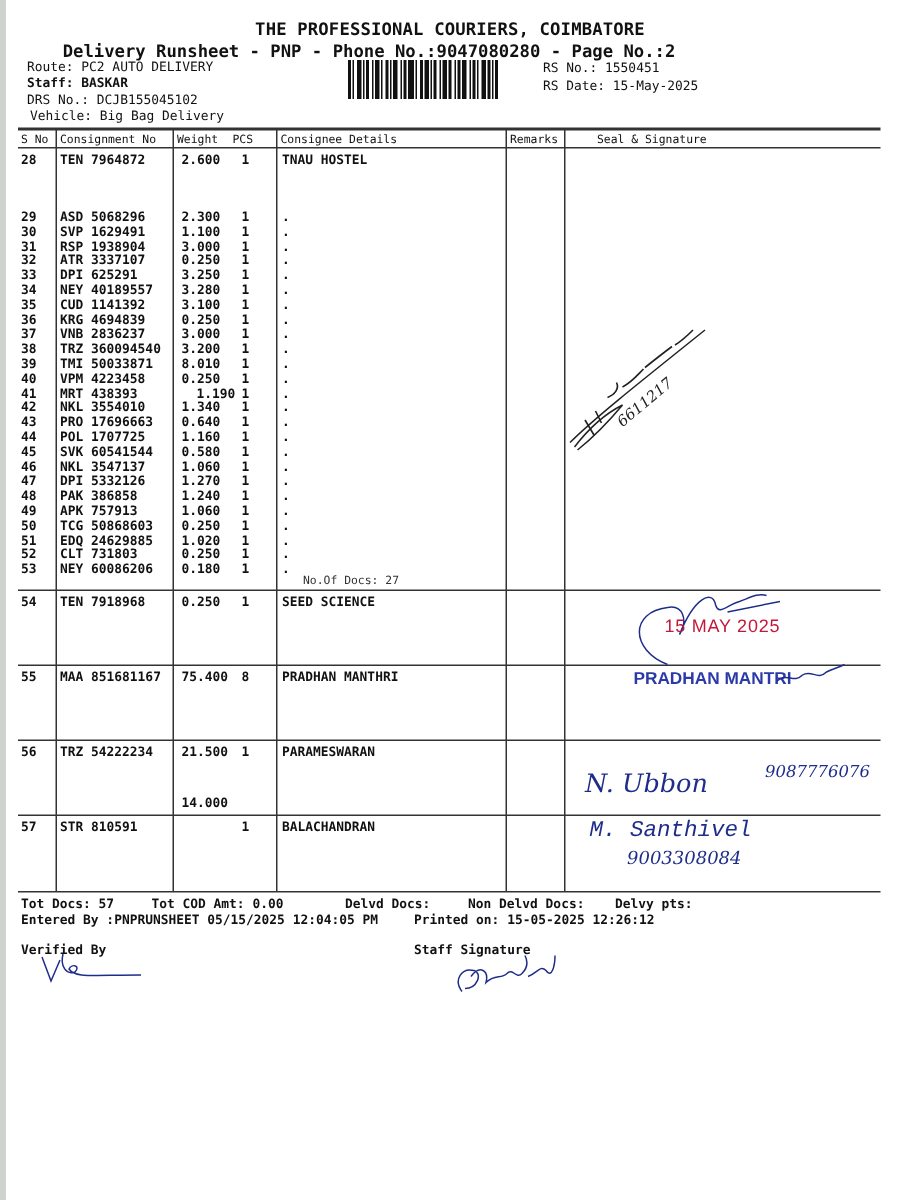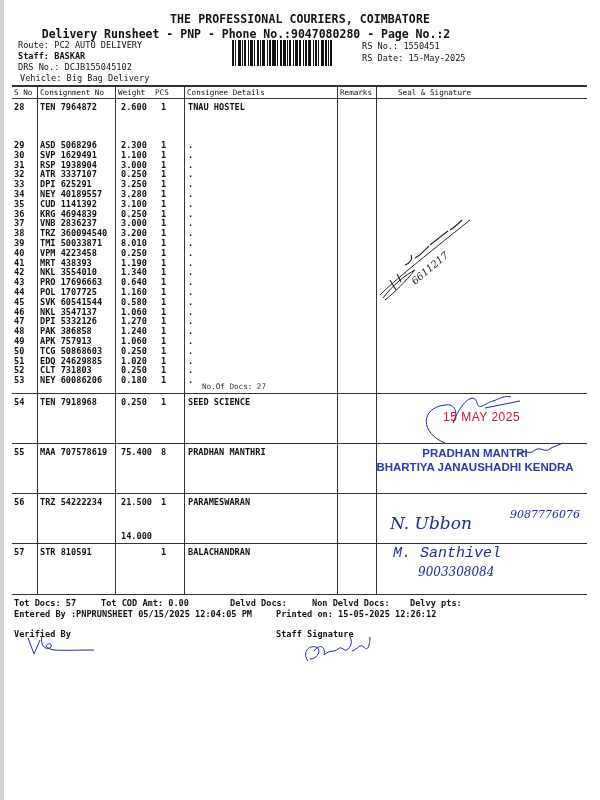--- a/index.html
+++ b/index.html
@@ -205,21 +205,21 @@
     <div>
       <div class="cell b" style="left: 14px; top: 247.8px;">40</div>
       <div class="cell b" style="left: 40px; top: 247.8px;">VPM 4223458</div>
       <div class="cell b" style="left: 121px; top: 247.8px;">0.250</div>
       <div class="cell b" style="left: 161px; top: 247.8px;">1</div>
       <div class="cell b" style="left: 188px; top: 247.8px;">.</div>
     </div>
     <div>
       <div class="cell b" style="left: 14px; top: 257.6px;">41</div>
       <div class="cell b" style="left: 40px; top: 257.6px;">MRT 438393</div>
-      <div class="cell b" style="left: 121px; top: 257.6px; text-align: center;">1.190</div>
+      <div class="cell b" style="left: 131px; top: 257.6px; text-align: center;">1.190</div>
       <div class="cell b" style="left: 161px; top: 257.6px;">1</div>
       <div class="cell b" style="left: 188px; top: 257.6px;">.</div>
     </div>
     <div>
       <div class="cell b" style="left: 14px; top: 267.4px;">42</div>
       <div class="cell b" style="left: 40px; top: 267.4px;">NKL 3554010</div>
       <div class="cell b" style="left: 121px; top: 267.4px;">1.340</div>
       <div class="cell b" style="left: 161px; top: 267.4px;">1</div>
       <div class="cell b" style="left: 188px; top: 267.4px;">.</div>
     </div>
@@ -302,21 +302,21 @@
     </div>
     <div>
       <div class="cell b" style="left: 14px; top: 397px;">54</div>
       <div class="cell b" style="left: 40px; top: 397px;">TEN 7918968</div>
       <div class="cell b" style="left: 121px; top: 397px;">0.250</div>
       <div class="cell b" style="left: 161px; top: 397px;">1</div>
       <div class="cell b" style="left: 188px; top: 397px;">SEED SCIENCE</div>
     </div>
     <div>
       <div class="cell b" style="left: 14px; top: 447px;">55</div>
-      <div class="cell b" style="left: 40px; top: 447px;">MAA 707578619</div>
+      <div class="cell b" style="left: 40px; top: 447px;">MAA 851681167</div>
       <div class="cell b" style="left: 121px; top: 447px;">75.400</div>
       <div class="cell b" style="left: 161px; top: 447px;">8</div>
       <div class="cell b" style="left: 188px; top: 447px;">PRADHAN MANTHRI</div>
     </div>
     <div>
       <div class="cell b" style="left: 14px; top: 497px;">56</div>
       <div class="cell b" style="left: 40px; top: 497px;">TRZ 54222234</div>
       <div class="cell b" style="left: 121px; top: 497px;">21.500</div>
       <div class="cell b" style="left: 161px; top: 497px;">1</div>
       <div class="cell b" style="left: 188px; top: 497px;">PARAMESWARAN</div>
@@ -339,21 +339,20 @@
   <text x="40" y="75" font-size="10" font-family="DejaVu Serif, serif" font-style="italic" fill="#222" transform="rotate(-40 40 75)">6611217</text>
 </svg>
 
 <svg style="position:absolute;left:415px;top:393px;" width="130" height="60">
   <path d="M30 50 C 5 40, 5 15, 30 12 C 40 10, 44 20, 38 30 C 48 5, 60 0, 62 10 C 64 18, 70 10, 78 8 C 84 6, 90 2, 96 4 M70 15 L105 8" stroke="#1f2d8a" stroke-width="1" fill="none"></path>
 </svg>
 <div class="stamp-date">15 MAY 2025</div>
 
 <div class="stamp-block">
   <div class="l1">PRADHAN MANTRI</div>
-  <div class="l2">BHARTIYA JANAUSHADHI KENDRA</div>
 </div>
 <svg style="position:absolute;left:515px;top:440px;" width="50" height="20">
   <path d="M3 14 C 10 8, 14 16, 20 10 C 26 6, 30 14, 36 8 C 40 6, 44 5, 48 3" stroke="#1f2d8a" stroke-width="1" fill="none"></path>
 </svg>
 
 <div class="hand" style="left:390px;top:513px;font-size:17px;">N. Ubbon</div>
 <div class="hand" style="left:510px;top:508px;font-size:11px;">9087776076</div>
 <div class="hand" style="left:393px;top:545px;font-size:15px;font-family:Liberation Mono, monospace;">M. Santhivel</div>
 <div class="hand" style="left:418px;top:565px;font-size:12px;">9003308084</div>
 

